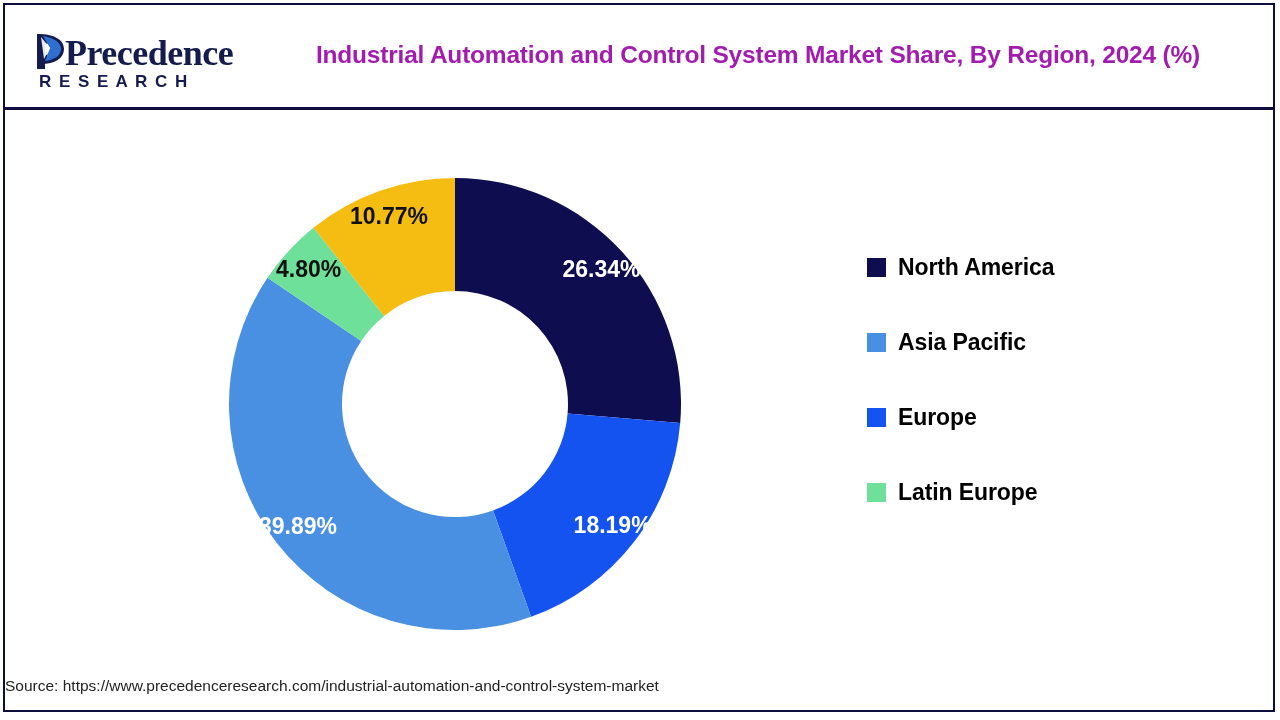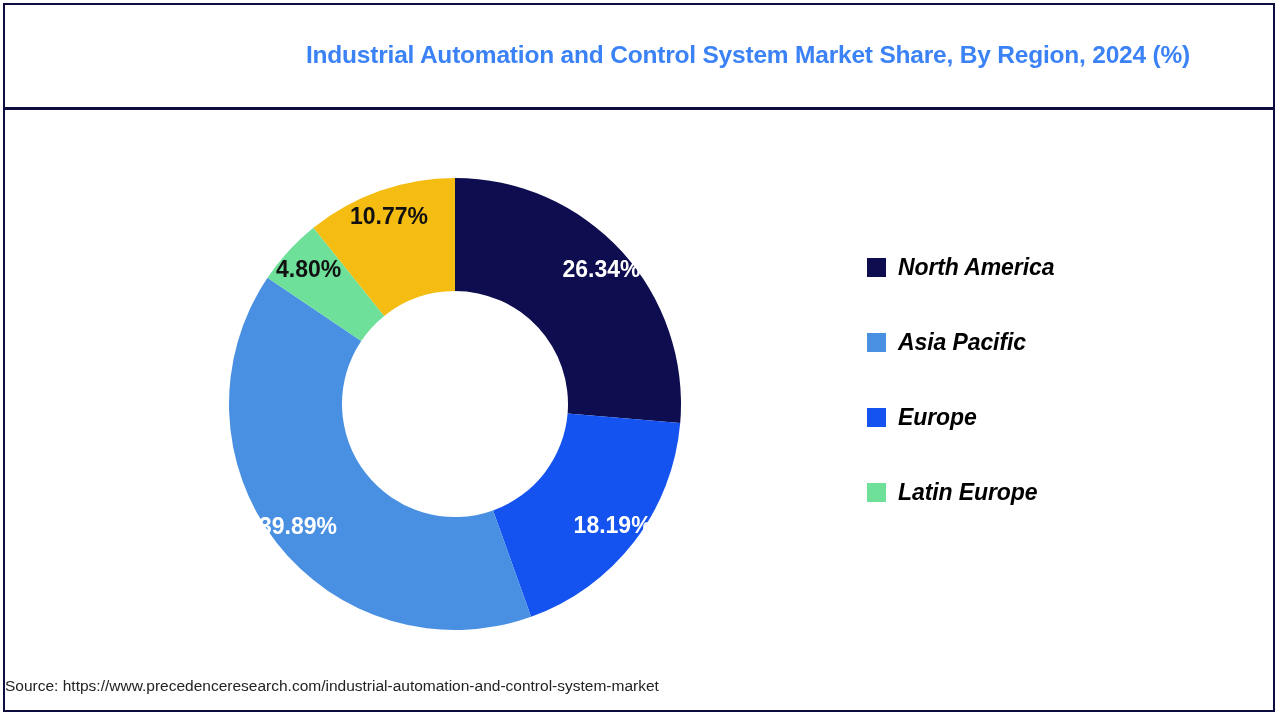--- a/index.html
+++ b/index.html
@@ -43,27 +43,27 @@
   }
   #logo {
     position: absolute;
     left: 12px;
     top: 20px;
     width: 230px;
     height: 68px;
   }
   #chart-title {
     position: absolute;
-    left: 238px;
+    left: 248px;
     top: 36px;
     width: 1010px;
     text-align: center;
     font-size: 24.5px;
     font-weight: bold;
-    color: #3b82f6;
+    color: #a21caf;
     letter-spacing: -0.2px;
     white-space: nowrap;
   }
   
   #donut-area {
     position: absolute;
     left: 0;
     top: 105px;
     width: 760px;
     height: 545px;
@@ -71,21 +71,20 @@
   #legend {
     position: absolute;
     left: 862px;
     top: 225px;
     width: 330px;
   }
   .legend-item {
     display: flex;
     align-items: center;
     height: 75px;
-    font-style: italic;
   }
   .legend-swatch {
     width: 19px;
     height: 19px;
     flex: 0 0 19px;
     margin-right: 12px;
   }
   .legend-label {
     font-size: 23px;
     font-weight: bold;
@@ -108,20 +107,32 @@
     font-weight: bold;
   }
 </style>
 </head>
 <body>
 
 <div id="page">
   <div id="frame">
 
     <div id="header">
+      <div id="logo">
+        <svg width="230" height="68" viewBox="0 0 230 68">
+          <g>
+            <path d="M20 10 L20 44 L28 44 L28 10 Z" fill="#141b4d"></path>
+            <path d="M20 9 C38 9, 47 15, 47 24 C47 33, 38 39, 24 39 L24 30 C33 30, 37 28, 37 24 C37 20, 32 18, 20 18 Z" fill="#141b4d"></path>
+            <path d="M26 11 C38 13, 44 18, 44 24 C44 30, 38 35, 28 36 L33 23 Z" fill="#2f6fd0"></path>
+            <path d="M24 12 L33 23 L27 34 Z" fill="#ffffff" opacity="0.9"></path>
+          </g>
+          <text x="48" y="40" font-family="Liberation Serif, serif" font-size="36" font-weight="bold" fill="#141b4d" letter-spacing="-0.5">Precedence</text>
+          <text x="22" y="62" font-family="Liberation Sans, sans-serif" font-size="17" font-weight="bold" fill="#141b4d" letter-spacing="1.5">R E S E A R C H</text>
+        </svg>
+      </div>
       <div id="chart-title">Industrial Automation and Control System Market Share, By Region, 2024 (%)</div>
     </div>
 
     <div id="donut-area">
       <svg id="donut-svg" width="760" height="545" viewBox="0 0 760 545">
           <path d="M 450 68 A 226 226 0 0 1 675.1962961347155 313.04279935318186 L 562.5981480673577 303.52139967659093 A 113 113 0 0 0 450 181 Z" fill="#0d0d4f"></path>
           <text x="596.4343171922441" y="159.42568912143284" text-anchor="middle" dominant-baseline="central" class="slice-label" fill="#ffffff">26.34%</text>
           <path d="M 675.1962961347155 313.04279935318186 A 226 226 0 0 1 526.094275501974 506.8042791764998 L 488.047137750987 400.4021395882499 A 113 113 0 0 0 562.5981480673577 303.52139967659093 Z" fill="#1553f0"></path>
           <text x="607.6155417416884" y="415.2872433583766" text-anchor="middle" dominant-baseline="central" class="slice-label" fill="#ffffff">18.19%</text>
           <path d="M 526.094275501974 506.8042791764998 A 226 226 0 0 1 262.51054199860107 167.8108438163498 L 356.25527099930054 230.9054219081749 A 113 113 0 0 0 488.047137750987 400.4021395882499 Z" fill="#4a90e2"></path>

